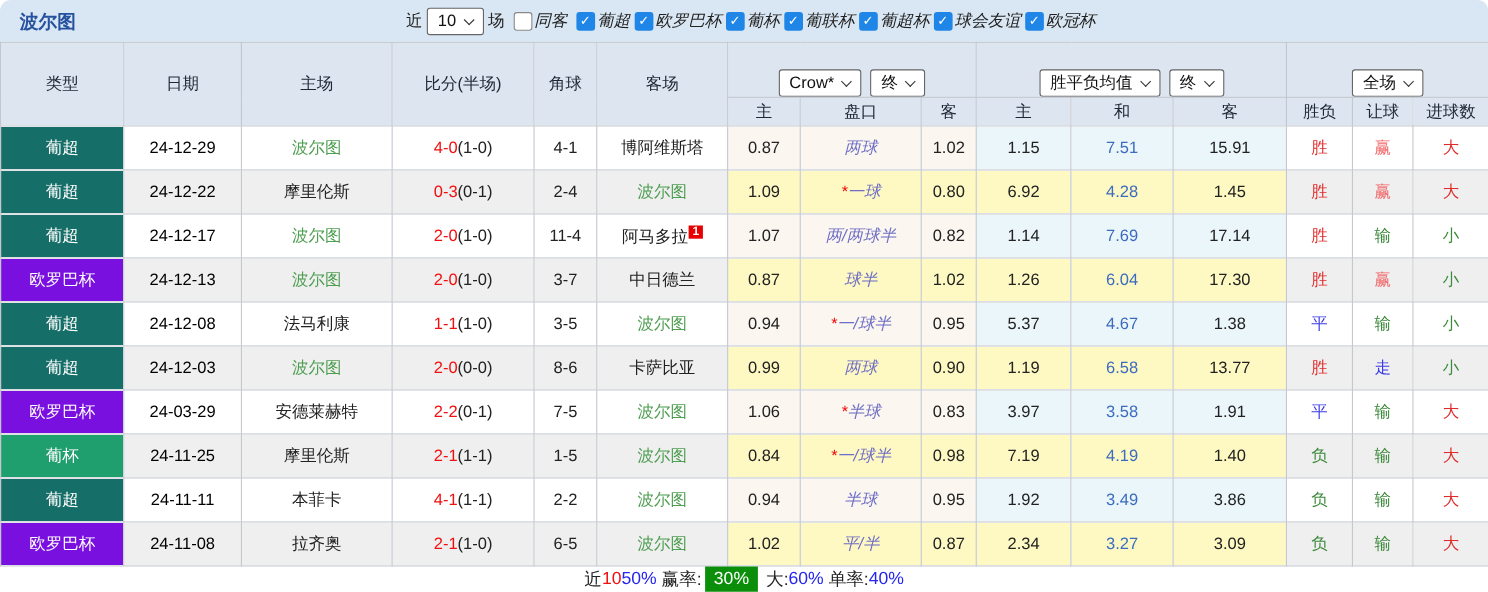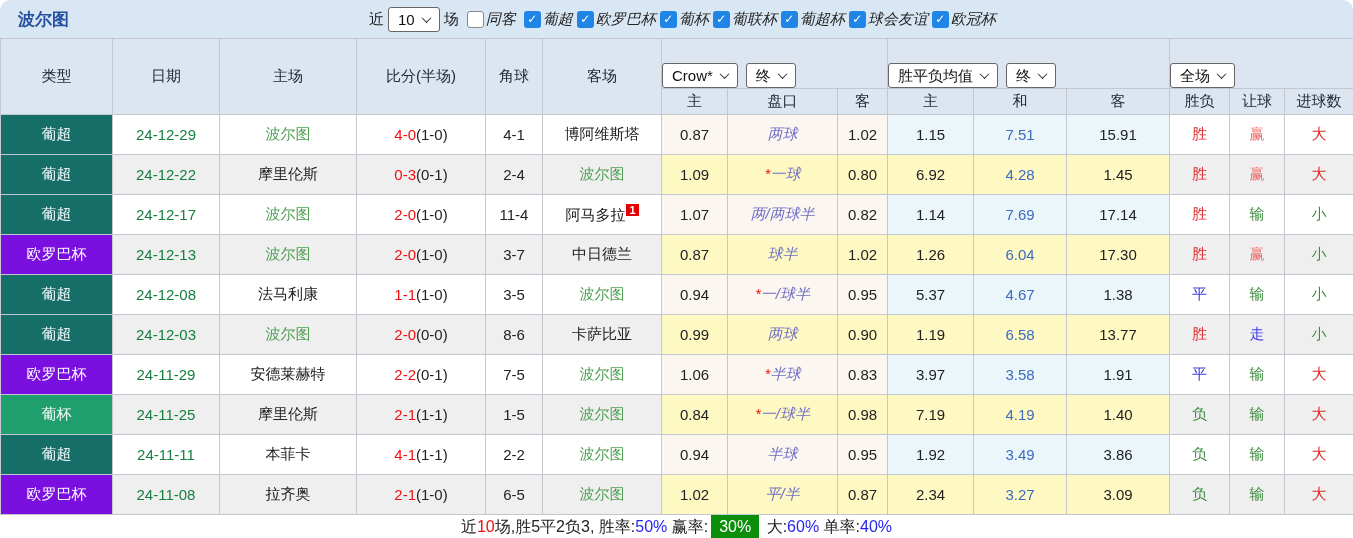--- a/index.html
+++ b/index.html
@@ -25,26 +25,26 @@
   .chev { width: 7px; height: 7px; border-right: 1.6px solid #333; border-bottom: 1.6px solid #333;
     transform: rotate(45deg) translate(-1px,-1px); }
 
   
   table { border-collapse: collapse; table-layout: fixed; width: 1353px; font-size: 15px; color: #222; }
   th, td { border: 1px solid #c3c8d0; text-align: center; padding: 0;
     overflow: hidden; white-space: nowrap; }
   thead th { background: #dce5f0; font-weight: normal; color: #1d2633; }
   tr.h1 th { height: 29px; }
   tr.h2 th { height: 26px; }
-  .selgroup { display: flex; align-items: center; gap: 8px; margin-top: 24px; }
+  .selgroup { display: flex; justify-content: center; align-items: center; gap: 8px; margin-top: 24px; }
   tbody td { height: 40px; }
   tr.odd  { background: #fff; }
   tr.even { background: #efefef; }
   td.league { color: #fff; }
-  td.date { color: #15803d; }
+  td.date { color: #000000; }
   td.asian { background: #fbf6f0; }
   tr.even td.asian { background: #fef9c3; }
   td.euro { background: #ebf6fb; }
   tr.even td.euro { background: #fef9c3; }
   .focus { color: #4e9e52; }
   .score-main { color: #f10f0f; }
   .half { color: #222; }
   td.hand { color: #6e6ec6; font-style: italic; }
   .star { color: #f10f0f; }
   td.euro-draw { color: #3c6cbf; }
@@ -283,21 +283,21 @@
           <td class="asian">0.90</td>
           <td class="euro">1.19</td>
           <td class="euro euro-draw">6.58</td>
           <td class="euro">13.77</td>
           <td class="t-red">胜</td>
           <td class="t-blue">走</td>
           <td class="t-green">小</td>
         </tr>
         <tr class="odd">
           <td class="league" style="background: rgb(122, 16, 224);">欧罗巴杯</td>
-          <td class="date">24-11-29</td>
+          <td class="date">24-03-29</td>
           <td class="team">安德莱赫特</td>
           <td class="score"><span class="score-main">2-2</span><span class="half">(0-1)</span></td>
           <td class="corner">7-5</td>
           <td class="team focus">波尔图</td>
           <td class="asian">1.06</td>
           <td class="asian hand"><span class="star">*</span>半球</td>
           <td class="asian">0.83</td>
           <td class="euro">3.97</td>
           <td class="euro euro-draw">3.58</td>
           <td class="euro">1.91</td>
@@ -355,21 +355,20 @@
           <td class="t-green">负</td>
           <td class="t-green">输</td>
           <td class="t-red">大</td>
         </tr>
       </tbody>
   </table>
 
   <div class="footer" id="footer">
       <span>近</span>
       <span class="f-red">10</span>
-      <span>场,胜5平2负3, 胜率:</span>
       <span class="f-blue">50%</span>
       <span> 赢率:</span>
       <span class="f-badge">30%</span>
       <span> 大:</span>
       <span class="f-blue">60%</span>
       <span> 单率:</span>
       <span class="f-blue">40%</span>
     </div>
 
 </div>

